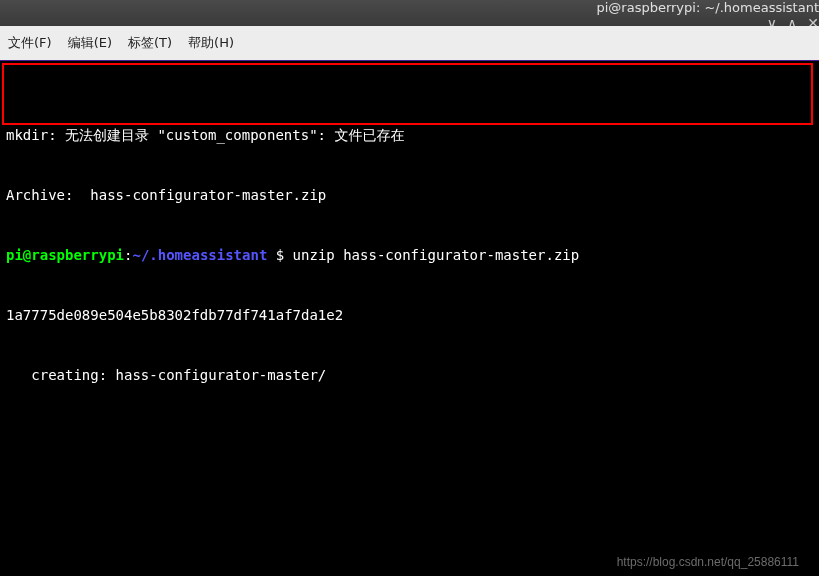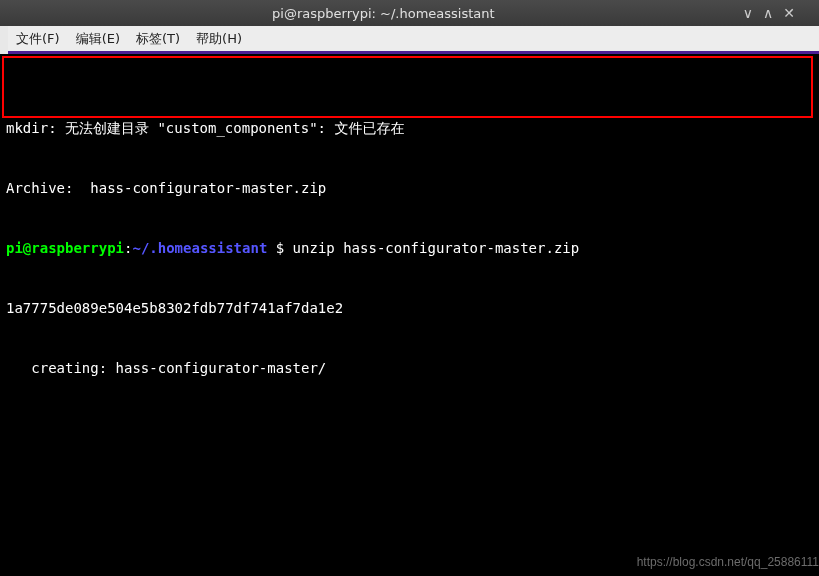--- a/index.html
+++ b/index.html
@@ -9,37 +9,37 @@
       width: 819px;
       height: 576px;
       overflow: hidden;
     }
     .window { width: 100%; height: 100%; display: flex; flex-direction: column; }
     .titlebar {
       background: linear-gradient(to bottom, #4a4a4a, #3a3a3a);
       color: #e0e0e0;
       height: 26px;
       display: flex;
-      align-items: center;
-      padding: 0 24px;
+      align-items: flex-end;
+      padding: 0 0;
       font-size: 13px;
+      flex-direction: column;
     }
     .titlebar-title { flex: 1; text-align: center; }
     .titlebar-controls { display: flex; gap: 10px; font-size: 14px; }
     .titlebar-controls span { cursor: pointer; color: #ccc; }
     .menubar {
       background: #ededed;
-      height: 28px;
+      height: 35px;
       display: flex;
       align-items: center;
       padding: 0 8px;
       font-size: 13px;
-      border-bottom: 3px solid #4c1d95;
+      border-bottom: 1px solid #4c1d95;
       gap: 16px;
-      margin-left: 8px;
     }
     .menubar span { cursor: pointer; color: #222; }
     .terminal {
       flex: 1;
       background: #000;
       color: #fff;
       font-family: "DejaVu Sans Mono", monospace;
       font-size: 14px;
       line-height: 20px;
       padding: 4px 6px;
@@ -56,21 +56,21 @@
       border: 2px solid #ff0000;
       pointer-events: none;
     }
     .line { white-space: pre; }
     .green { color: #00ff00; font-weight: bold; }
     .blue { color: #5555ff; font-weight: bold; }
     .white { color: #fff; }
     .watermark {
       position: absolute;
       bottom: 4px;
-      right: 0;
+      right: 20px;
       color: #999;
       font-size: 12px;
       font-family: sans-serif;
       opacity: 0.7;
     }
   </style>
 </head>
 <body>
 
 <div class="window">

